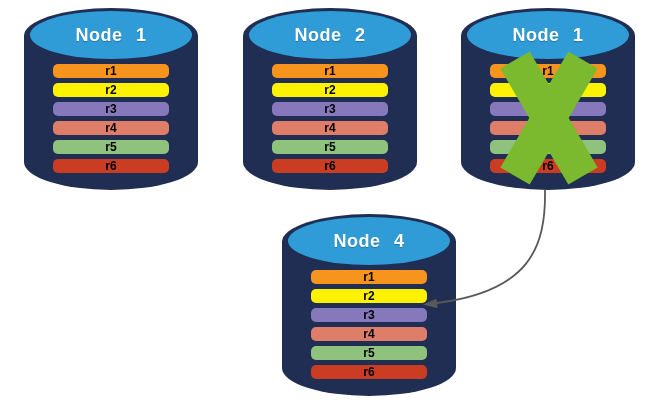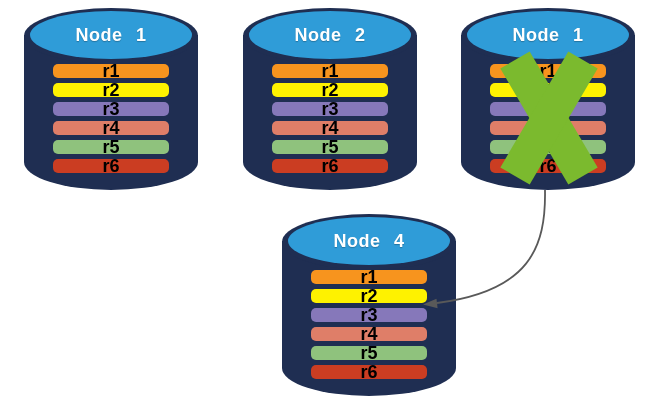--- a/index.html
+++ b/index.html
@@ -39,21 +39,21 @@
     word-spacing:8px;letter-spacing:.5px;
     text-shadow:0 1px 1px rgba(0,0,0,.25);
   }
   .bars{
     position:absolute;left:29px;top:56px;width:116px;
   }
   .bar{
     height:14px;margin-bottom:5px;
     border-radius:5px;
     text-align:center;
-    font-size:18px;font-weight:bold;line-height:14px;
+    font-size:12px;font-weight:bold;line-height:14px;
     color:var(--bar-text);
   }
   .x-mark{
     position:absolute;left:30px;top:40px;
     display:none;overflow:visible;
     z-index:5;
   }
   .node.failed .x-mark{display:block;}
   #arrow-layer{
     position:absolute;left:0;top:0;

